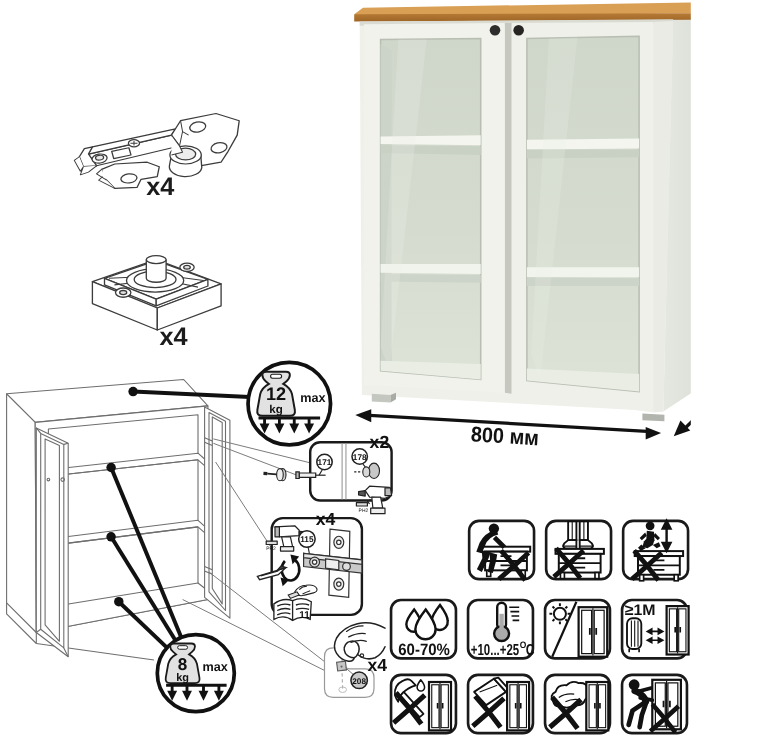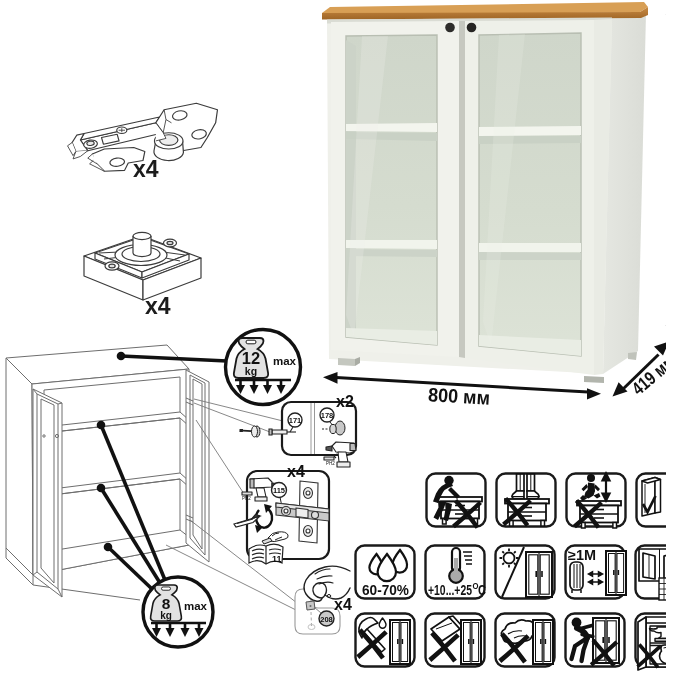--- a/index.html
+++ b/index.html
@@ -1,16 +1,16 @@
 <!DOCTYPE html>
 <html><head>
 <meta charset="utf-8">
 <style>
 html,body{margin:0;padding:0;background:#fff;}
-#page{position:relative;width:628px;height:677px;background:#fff;overflow:hidden;font-family:"Liberation Sans",sans-serif;padding-left:38px;}
+#page{position:relative;width:628px;height:677px;background:#fff;overflow:hidden;font-family:"Liberation Sans",sans-serif;}
 svg{position:absolute;left:0;top:0;}
 text{font-family:"Liberation Sans",sans-serif;}
 </style>
 </head>
 <body>
 <div id="page">
 <svg width="700" height="677" viewBox="0 0 700 677">
 <defs>
 <linearGradient id="woodG" x1="0" y1="0" x2="0" y2="1">
  <stop offset="0" stop-color="#c98a42"></stop>

